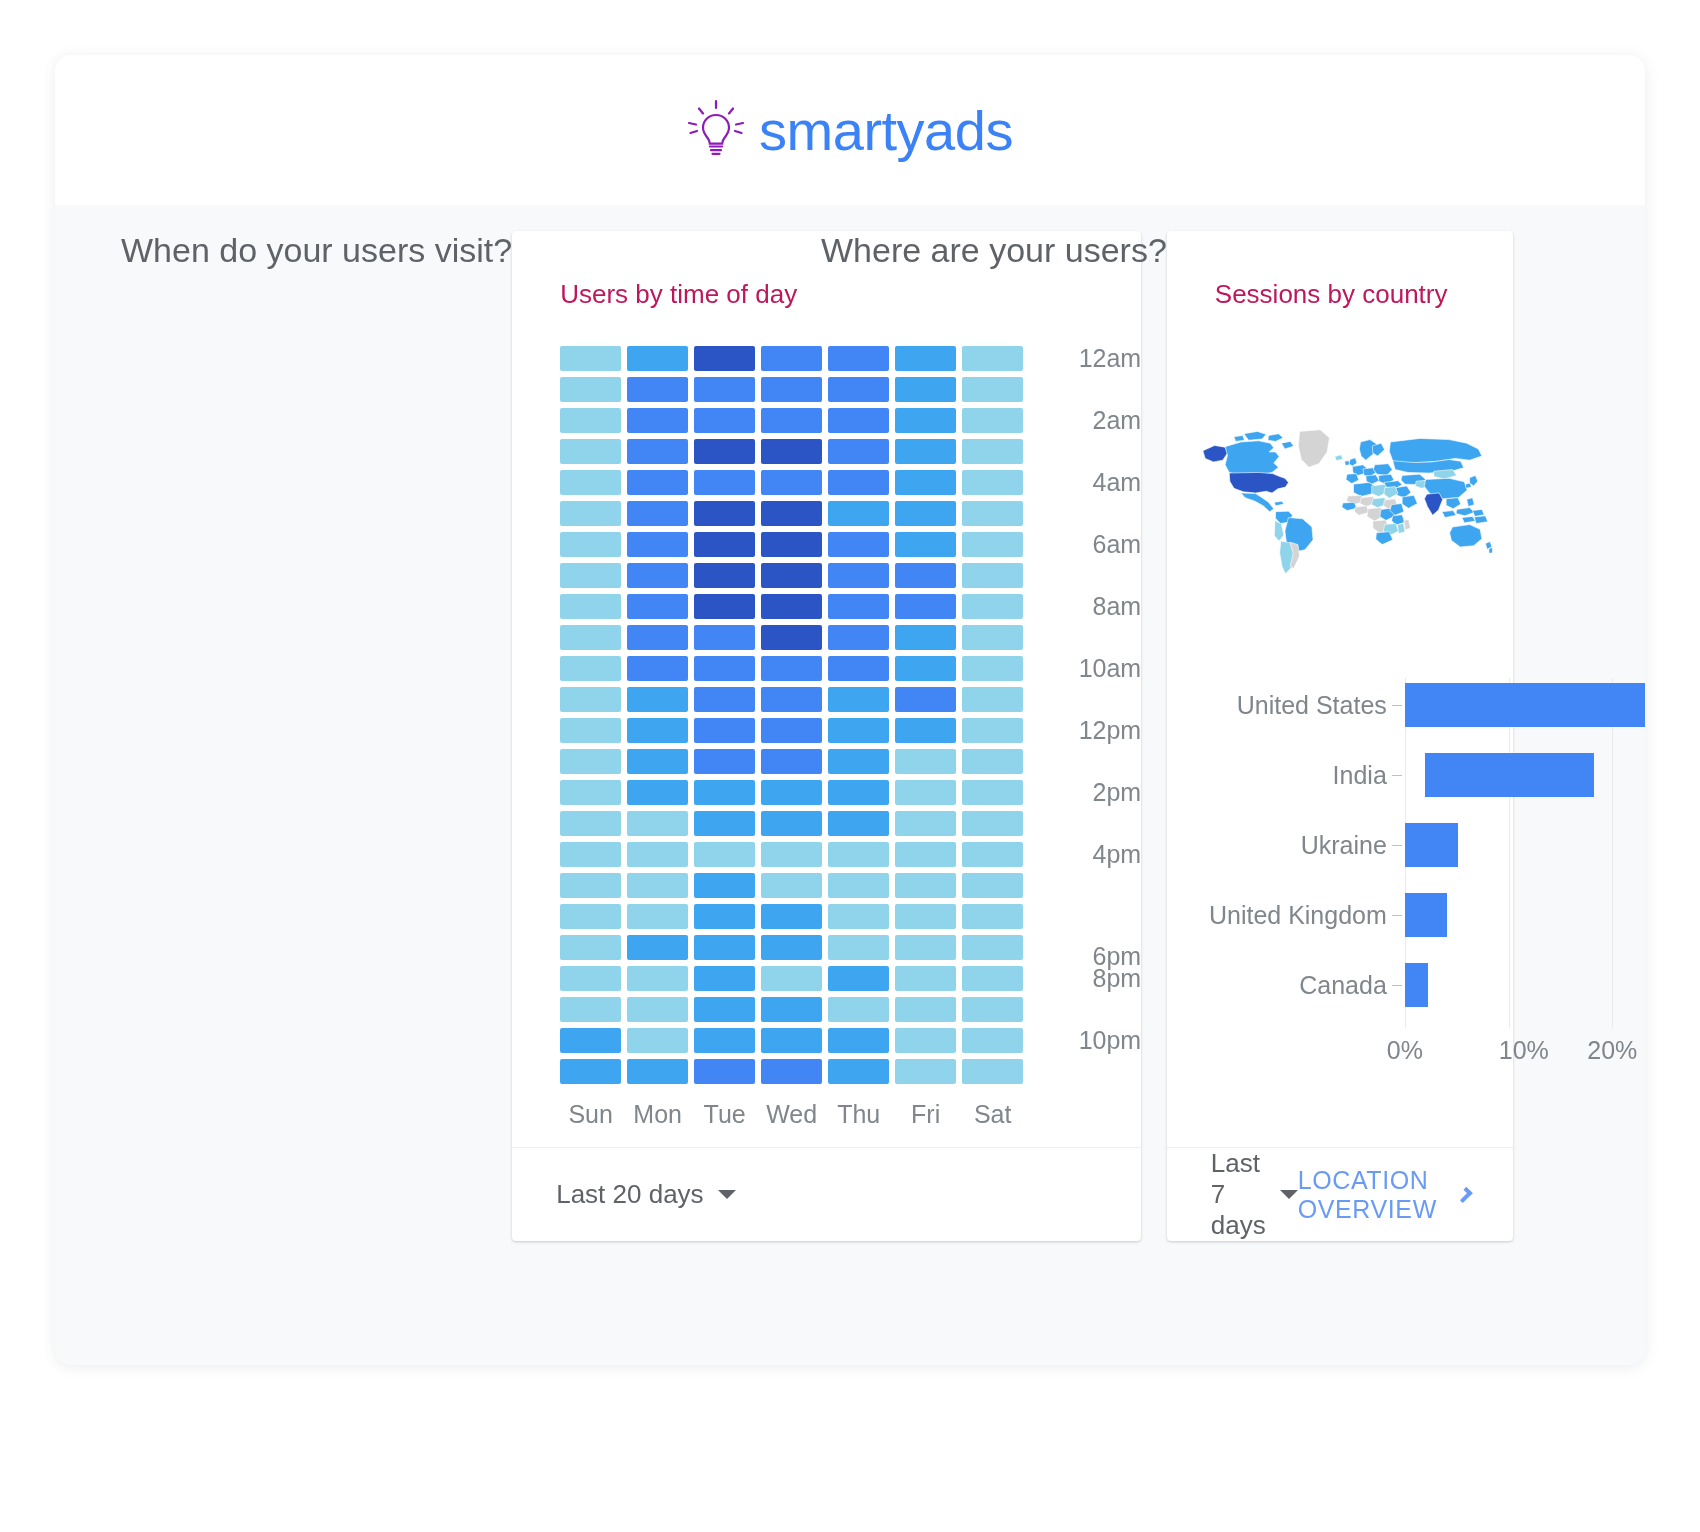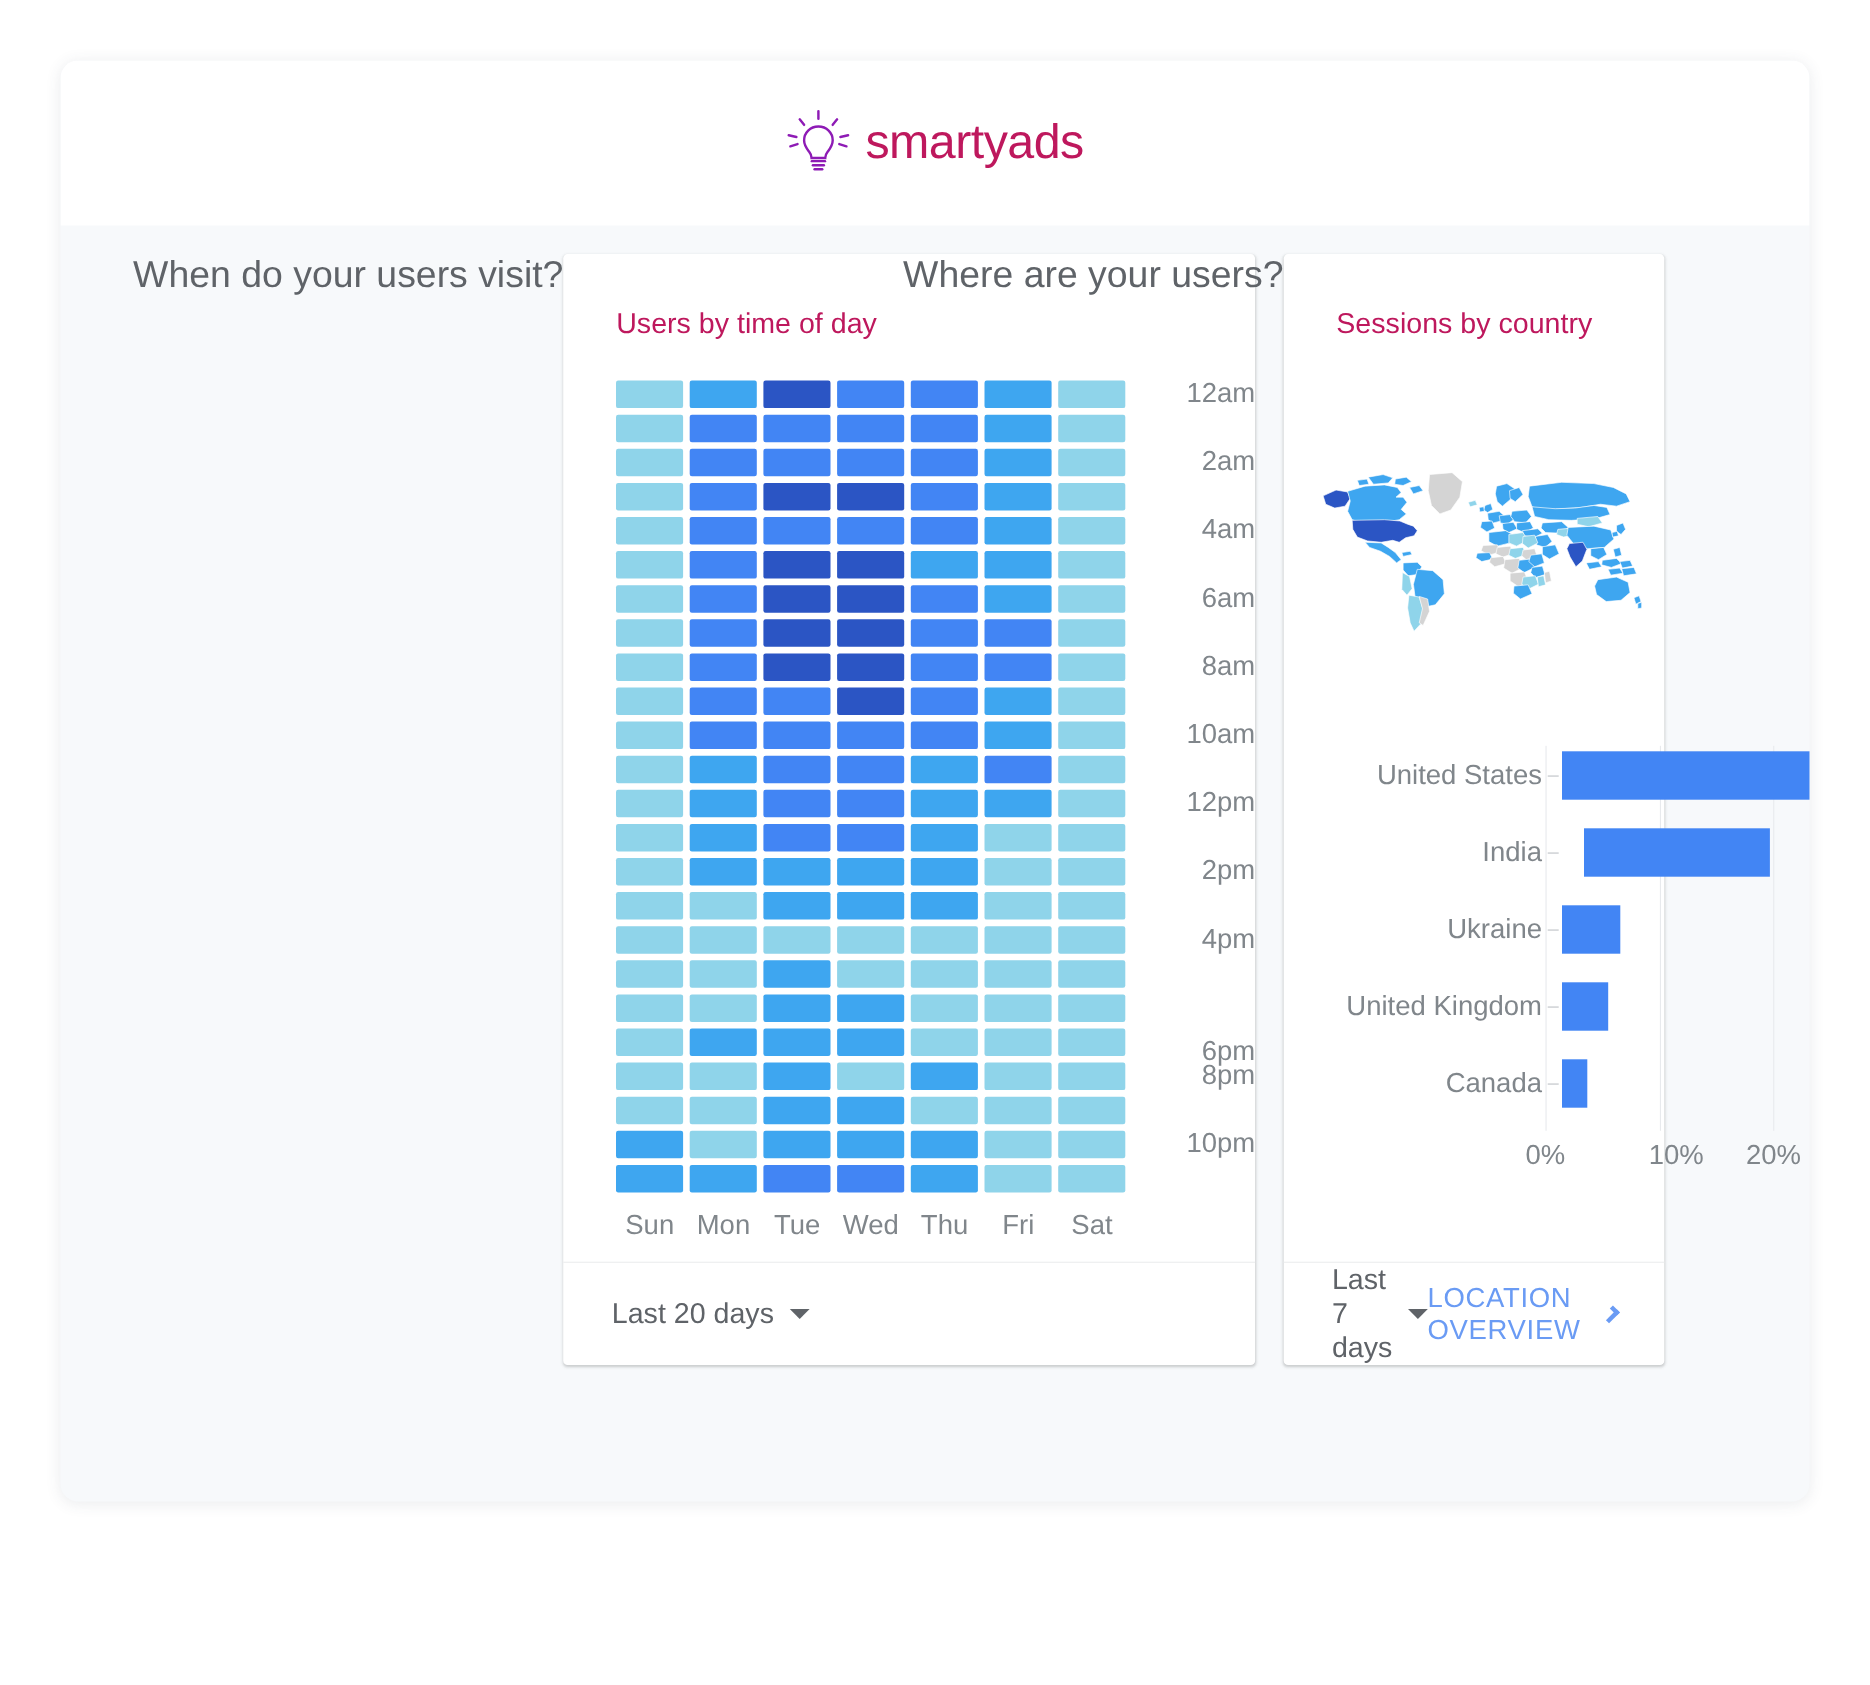--- a/index.html
+++ b/index.html
@@ -29,22 +29,22 @@
     height: 150px;
     background: #ffffff;
     display: flex;
     align-items: center;
     justify-content: center;
     flex: 0 0 auto;
   }
   .brand { display: flex; align-items: center; gap: 14px; }
   .brand svg { display: block; }
   .brand-name {
-    font-size: 44px;
-    color: #be185d;
+    font-size: 56px;
+    color: #3b82f6;
     letter-spacing: -0.5px;
     font-weight: 400;
   }
   
   .body-area {
     flex: 1 1 auto;
     padding: 26px 66px 0 66px;
     display: flex;
     gap: 52px;
   }
@@ -149,21 +149,21 @@
   .map-wrap { padding: 20px 20px 0 30px; height: 360px; display:flex; align-items:center; justify-content:center;}
   .map-wrap svg { width: 100%; height: 100%; }
   
   .bars-wrap { padding: 8px 58px 0 26px; position: relative; }
   .bars-grid { position: relative; height: 350px; margin-left: 212px; }
   .gridline {
     position: absolute; top: 0; bottom: 0;
     width: 1px; background: #e8eaed;
   }
   .bar-row {
-    position: absolute; left: 15px;
+    position: absolute; left: 0;
     height: 28px;
     display: flex; align-items: center;
   }
   .bar { height: 44px; background: #4285f4; }
   .bar-label {
     position: absolute;
     right: 100%;
     margin-right: 18px;
     font-size: 25px; color: #80868b;
     white-space: nowrap;

